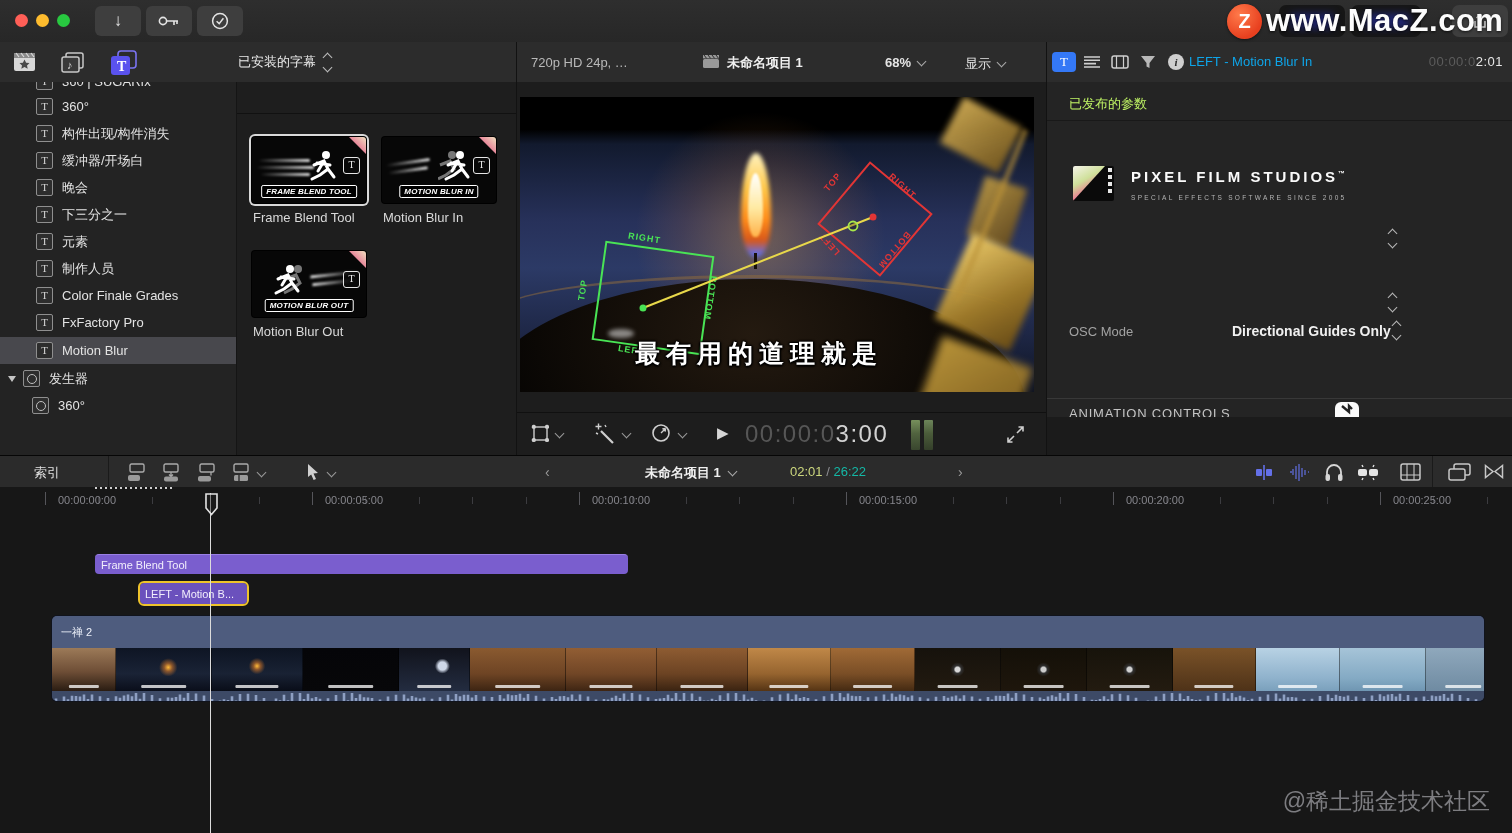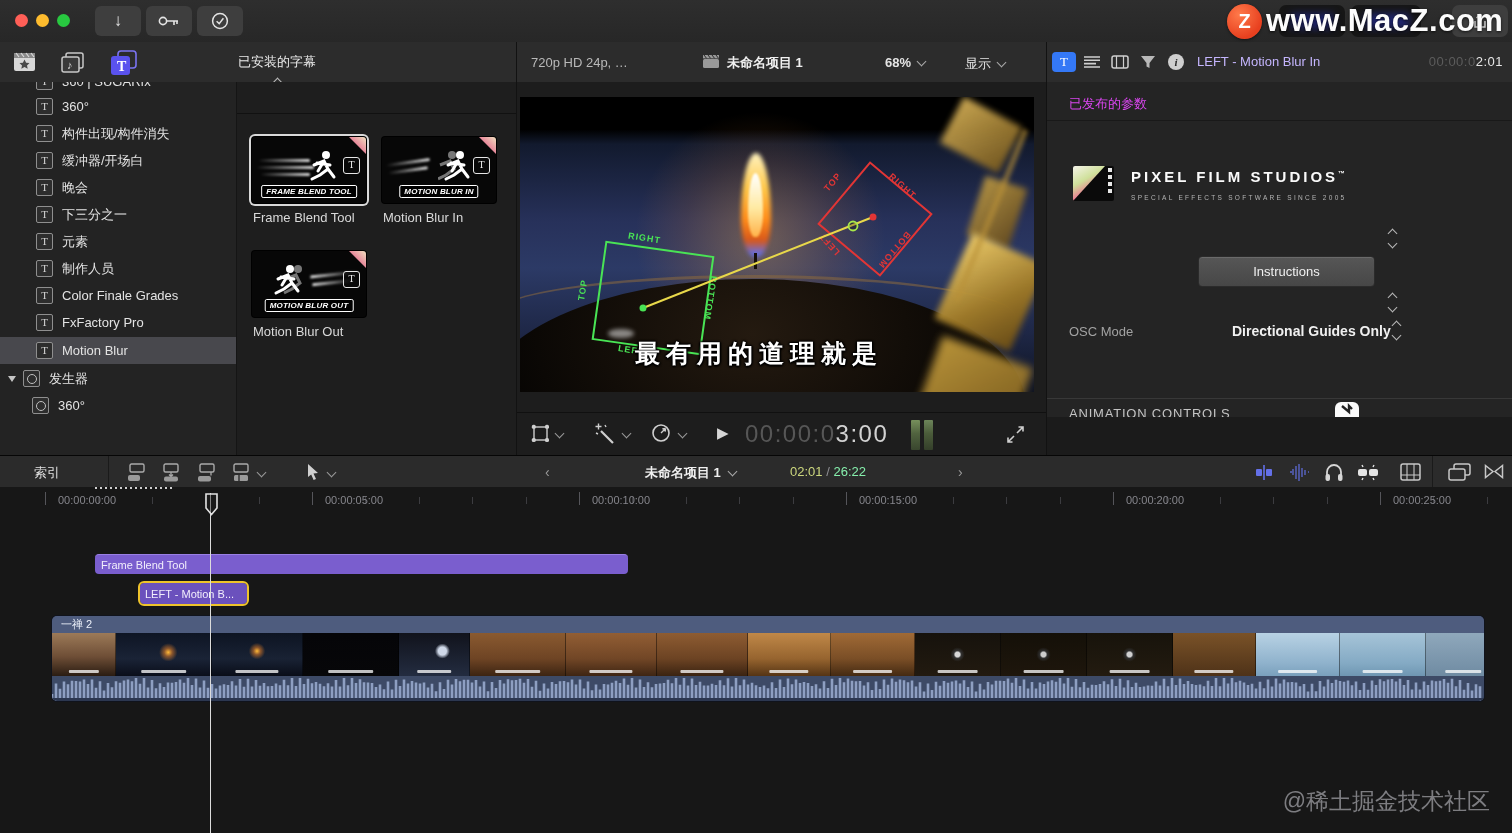--- a/index.html
+++ b/index.html
@@ -103,21 +103,21 @@
   <svg class="abs" style="left:60px;top:9px;" width="26" height="23" viewBox="0 0 26 23">
     <rect x="6" y="2" width="17" height="15" rx="2" fill="none" stroke="#c8c8c8" stroke-width="1.5"></rect>
     <rect x="2" y="6" width="17" height="15" rx="2" fill="#3a3a3a" stroke="#c8c8c8" stroke-width="1.5"></rect>
     <text x="7" y="18" font-size="11" fill="#d8d8d8" font-family="Liberation Sans">♪</text>
   </svg>
   <svg class="abs" style="left:108px;top:8px;" width="30" height="26" viewBox="0 0 30 26">
     <rect x="10" y="1" width="18" height="17" rx="3" fill="none" stroke="#7b74f2" stroke-width="1.6"></rect>
     <rect x="3" y="6" width="19" height="19" rx="3" fill="#5a52ee"></rect>
     <text x="9" y="21" font-size="14" font-weight="bold" fill="#fff" font-family="Liberation Serif">T</text>
   </svg>
-  <div class="abs flex" style="left:238px;top:11px;gap:8px;flex-direction:column;">
+  <div class="abs flex" style="left:238px;top:11px;gap:8px;">
     <span style="font-size:13px;color:#e8e8e8;">已安装的字幕</span>
     <span class="stepper" style="color:#bdbdbd;">
         <i class="cvu"></i>
         <i class="cvd"></i>
       </span>
   </div>
 </div>
 
 <div class="abs hdr" style="left:516px;width:530px;border-left:1px solid #121212;">
   <span class="abs" style="left:14px;top:13px;font-size:13px;color:#b9b9b9;">720p HD 24p,  …</span>
@@ -155,21 +155,21 @@
   <div class="abs insp-tab" style="left:89px;top:10px;">
     <svg width="16" height="14" viewBox="0 0 16 14">
       <path d="M1 1 H15 L9.5 8 V13 L6.5 11.5 V8 Z" fill="#b8b8b8"></path>
     </svg>
   </div>
   <div class="abs insp-tab" style="left:117px;top:10px;">
     <div style="width:16px;height:16px;border-radius:50%;background:#cfcfcf;display:flex;align-items:center;justify-content:center;">
       <span style="color:#2a2a2a;font-family:'Liberation Serif',serif;font-style:italic;font-size:11px;font-weight:bold;">i</span>
     </div>
   </div>
-  <span class="abs" style="left:150px;top:12px;font-size:13px;color:#c4b5fd;">LEFT - Motion Blur In</span>
+  <span class="abs" style="left:142px;top:12px;font-size:13px;color:#0ea5e9;">LEFT - Motion Blur In</span>
   <div class="abs" style="right:10px;top:12px;font-size:13px;letter-spacing:.5px;">
     <span style="color:#5c5c5c;">00:00:0</span><span style="color:#e6e6e6;">2:01</span>
   </div>
 </div>
 
 <div class="abs" style="left:516px;top:42px;width:1px;height:413px;background:#121212;"></div>
 <div class="abs" style="left:1046px;top:42px;width:1px;height:413px;background:#121212;"></div>
 
 <div class="abs" style="left:0;top:82px;width:236px;height:373px;background:#232323;overflow:hidden;border-right:1px solid #151515;">
     <div class="side-row abs" style="top: -14px; left: 0px;">
@@ -370,42 +370,39 @@
       <div style="width:9px;height:30px;background:linear-gradient(180deg,#77905c 0%,#51633f 45%,#39462e 100%);border-radius:1px;"></div>
       <div style="width:9px;height:30px;background:linear-gradient(180deg,#6d855a 0%,#4b5c3a 45%,#343f2a 100%);border-radius:1px;"></div>
     </div>
     <svg class="abs" style="left:490px;top:13px;" width="17" height="17" viewBox="0 0 17 17">
       <path d="M10 7 L16 1 M11.5 1 H16 V5.5 M7 10 L1 16 M1 11.5 V16 H5.5" stroke="#cfcfcf" stroke-width="1.6" fill="none"></path>
     </svg>
   </div>
 </div>
 
 <div class="abs" style="left:1047px;top:82px;width:465px;height:335px;background:#242424;overflow:hidden;">
-  <span class="abs" style="left:22px;top:13px;font-size:13px;color:#d946ef;">已发布的参数</span>
+  <span class="abs" style="left:22px;top:13px;font-size:13px;color:#bef264;">已发布的参数</span>
   <div class="abs" style="left:0;top:38px;width:465px;height:1px;background:#191919;"></div>
 
   <div class="abs" style="left:26px;top:84px;width:41px;height:35px;background:#0a0a0a;border-radius:2px;overflow:hidden;">
     <div class="abs" style="left:0;top:0;width:32px;height:35px;background:linear-gradient(150deg,#f6f4ea 0%,#cfe09a 38%,#ef6f92 68%,#c23a66 100%);clip-path:polygon(0 0,100% 0,0 100%);"></div>
     <div class="abs" style="right:2px;top:2px;width:4px;height:4px;background:#e8e8e8;"></div>
     <div class="abs" style="right:2px;top:9px;width:4px;height:4px;background:#e8e8e8;"></div>
     <div class="abs" style="right:2px;top:16px;width:4px;height:4px;background:#e8e8e8;"></div>
     <div class="abs" style="right:2px;top:23px;width:4px;height:4px;background:#e8e8e8;"></div>
   </div>
   <div class="abs" style="left:84px;top:86px;">
     <span style="font-size:15px;font-weight:bold;letter-spacing:3px;color:#fafafa;"><span>PIXEL FILM STUDIOS</span><sup style="font-size:7px;">™</sup></span><br>
     <span style="font-size:6.5px;letter-spacing:2.3px;color:#b4b4b4;">SPECIAL EFFECTS SOFTWARE SINCE 2005</span>
   </div>
 
   <span class="stepper abs" style="left:342px;top:148px;">
       <i class="cvu"></i>
       <i class="cvd"></i>
     </span>
-  <div class="abs btn-instructions" style="left:151px;top:174px;width:175px;height:29px;">
-    <span>Instructions</span>
-  </div>
   <span class="stepper abs" style="left:342px;top:212px;">
       <i class="cvu"></i>
       <i class="cvd"></i>
     </span>
 
   <span class="abs" style="left:22px;top:242px;font-size:13px;color:#a2a2a2;">OSC Mode</span>
   <div class="abs flex" style="left:185px;top:240px;gap:2px;">
     <span style="font-size:14px;font-weight:bold;color:#f0f0f0;">Directional Guides Only</span>
     <span class="stepper">
         <i class="cvu"></i>
@@ -457,21 +454,21 @@
   </div>
 
   <span class="abs" style="left:545px;top:8px;color:#9a9a9a;font-size:14px;">‹</span>
   <div class="abs flex" style="left:645px;top:8px;gap:8px;">
     <span style="font-size:13px;font-weight:bold;color:#f0f0f0;">未命名项目 1</span>
     <i class="cvd" style="color:#aaa;margin-top:-3px;"></i>
   </div>
   <div class="abs" style="left:790px;top:8px;font-size:13px;">
     <span style="color:#ccd77e;margin-top:36px;">02:01</span>
     <span style="color:#8e8e93;"> </span><span style="color:#8e8e93;">/</span>
-    <span style="color:#86efac;">26:22</span>
+    <span style="color:#14b8a6;">26:22</span>
   </div>
   <span class="abs" style="left:958px;top:8px;color:#9a9a9a;font-size:14px;">›</span>
 
   <svg class="abs" style="left:1253px;top:9px;" width="22" height="15" viewBox="0 0 22 15">
     <rect x="3" y="4" width="6" height="7" rx="1" fill="#6470e8"></rect>
       <rect x="13" y="4" width="6" height="7" rx="1" fill="#6470e8"></rect>
     <path d="M11 0 V15" stroke="#6470e8" stroke-width="1.6"></path>
   </svg>
   <svg class="abs" style="left:1288px;top:8px;" width="22" height="17" viewBox="0 0 22 17">
     <path d="M2 8 h2 M5 5 v6 M8 2 v13 M11 0 v17 M14 4 v9 M17 6 v5 M20 8 h1" stroke="#5a66c8" stroke-width="1.4"></path>
@@ -542,21 +539,21 @@
     </div>
 
   <div class="abs" style="left:95px;top:67px;width:533px;height:20px;background:#7a5ece;border-radius:4px;border-top:1px solid #9a80e4;display:flex;align-items:center;padding-left:6px;box-sizing:border-box;">
     <span class="clip-label">Frame Blend Tool</span>
   </div>
   <div class="abs" style="left:140px;top:96px;width:107px;height:21px;background:#6b51bd;border-radius:4px;outline:2px solid #eec32b;display:flex;align-items:center;padding-left:5px;box-sizing:border-box;">
     <span class="clip-label">LEFT - Motion B...</span>
   </div>
 
   <div class="abs" style="left:52px;top:129px;width:1432px;height:85px;border-radius:5px;overflow:hidden;background:#39435c;box-shadow:0 0 0 1px #10131c;">
-    <div style="height:17px;background:#4e5c7e;display:flex;align-items:center;padding-left:9px;">
+    <div style="height:32px;background:#4e5c7e;display:flex;align-items:center;padding-left:9px;">
       <span style="font-size:11px;color:#edf1fa;">一禅 2</span>
     </div>
     <div style="height:43px;display:flex;background:#10141f;" id="thumbs">
         <div class="thumbseg" style="width: 63px; background: linear-gradient(rgb(156, 122, 88) 0%, rgb(110, 78, 54) 55%, rgb(42, 28, 18) 100%); border-right: 1px solid rgba(0, 0, 0, 0.45);">
           <div class="capdash"></div>
         </div>
         <div class="thumbseg" style="width: 95px; background: radial-gradient(circle at 55% 45%, rgb(255, 184, 56) 0%, rgba(255, 140, 40, 0.5) 7%, transparent 16%), linear-gradient(rgb(14, 21, 36), rgb(26, 35, 54) 60%, rgb(10, 14, 26)); border-right: 1px solid rgba(0, 0, 0, 0.45);">
           <div class="capdash"></div>
         </div>
         <div class="thumbseg" style="width: 90px; background: radial-gradient(circle at 50% 42%, rgb(255, 184, 56) 0%, rgba(255, 140, 40, 0.5) 7%, transparent 16%), linear-gradient(rgb(13, 20, 34), rgb(25, 34, 52) 60%, rgb(9, 13, 24)); border-right: 1px solid rgba(0, 0, 0, 0.45);">

